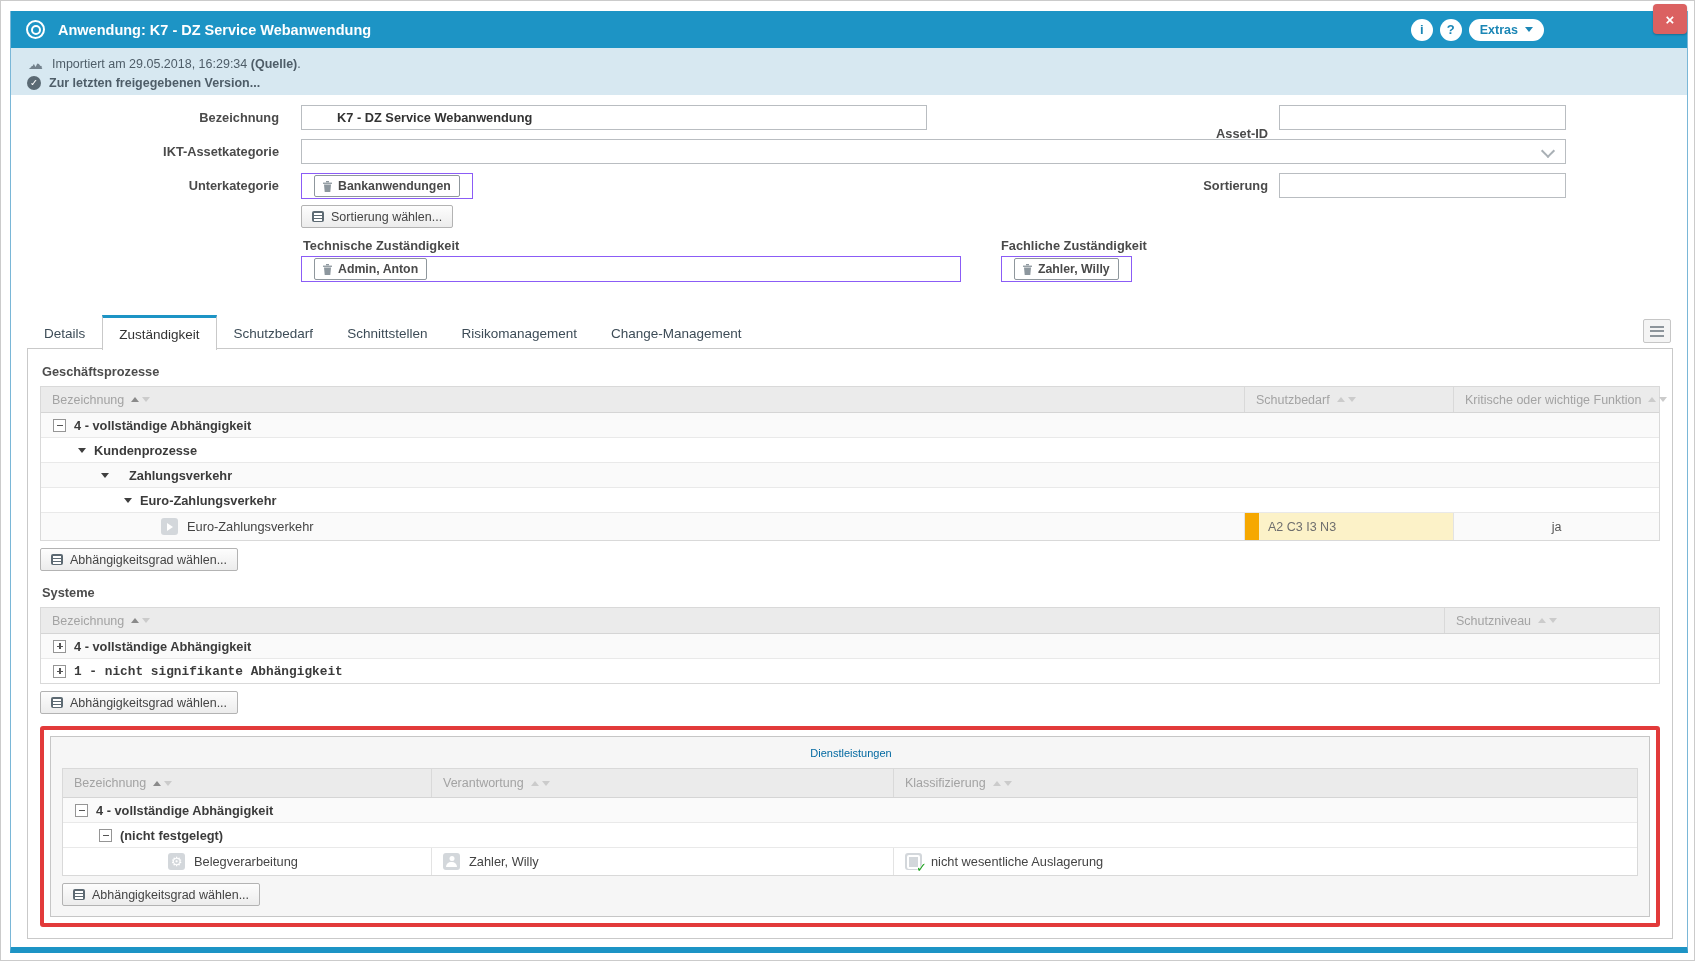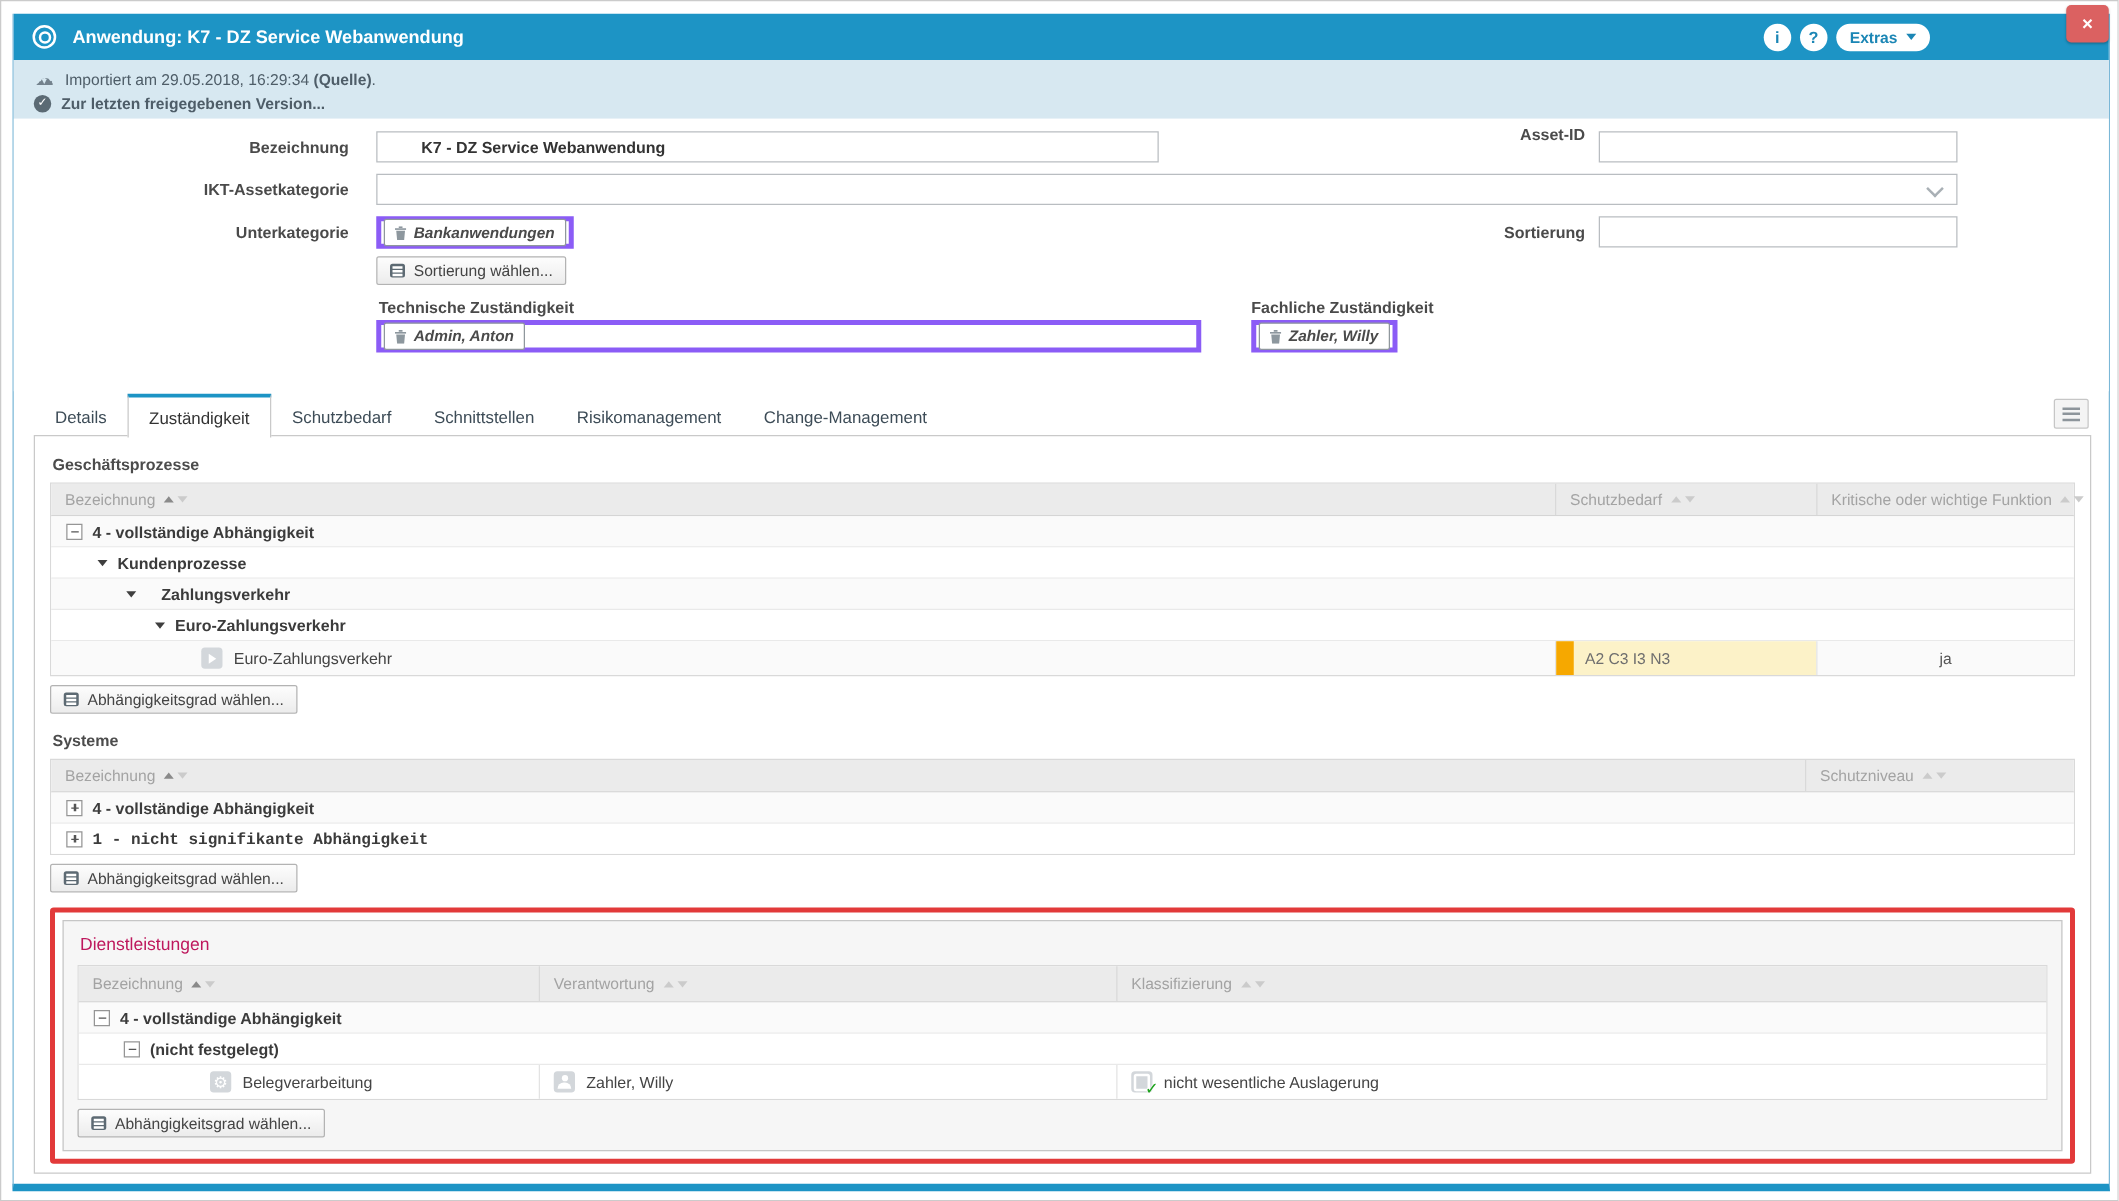--- a/index.html
+++ b/index.html
@@ -33,21 +33,21 @@
                 display:flex;align-items:center;justify-content:center;flex:none;}
   
   .form-area{position:absolute;top:84px;left:0;right:0;height:218px;background:#fff;}
   .fl{position:absolute;font-size:12.8px;font-weight:bold;color:#4a4a4a;line-height:25px;text-align:right;white-space:nowrap;}
   .fl.l-main{left:0;width:268px;}
   .fl.l-right{left:1040px;width:217px;}
   .tinput{position:absolute;height:25px;border:1px solid #b9bdc1;background:#fff;box-sizing:border-box;
           font-size:12.8px;font-weight:bold;color:#333;padding:0 9px;line-height:23px;white-space:nowrap;cursor:text;}
   .sel-caret{position:absolute;right:12px;top:6px;width:8px;height:8px;border-right:2px solid #a9b0b5;border-bottom:2px solid #a9b0b5;
              transform:rotate(45deg);}
-  .chipbox{position:absolute;display:inline-flex;align-items:center;border:4px solid #8b5cf6;background:#fff;padding:2px;box-sizing:border-box;font-style:italic;}
+  .chipbox{position:absolute;display:inline-flex;align-items:center;border:1px solid #8b5cf6;background:#fff;padding:12px;box-sizing:border-box;}
   .chip{display:inline-flex;align-items:center;gap:6px;border:1px solid #8f979d;border-radius:2px;padding:0 8px;height:20px;
         font-size:12.3px;font-weight:bold;color:#4a4a4a;background:#fff;white-space:nowrap;cursor:pointer;}
   .trash{flex:none;display:block;}
   .zlabel{position:absolute;font-size:12.8px;font-weight:bold;color:#4a4a4a;white-space:nowrap;}
   .gray-btn{display:inline-flex;align-items:center;gap:7px;height:23px;padding:0 10px;border:1px solid #b3b3b3;border-radius:2px;
             background:linear-gradient(#fdfdfd,#ececec);font-size:12.5px;color:#444;cursor:pointer;white-space:nowrap;box-sizing:border-box;}
   .list-glyph{width:12px;height:11px;border-radius:2px;background:#5d6a73;position:relative;flex:none;}
   .list-glyph::after{content:"";position:absolute;left:2px;right:2px;top:2px;height:1.6px;background:#fff;
                      box-shadow:0 3px 0 #fff,0 6px 0 #fff;}
   
@@ -99,21 +99,21 @@
   .g-c3{width:206px;align-self:stretch;display:flex;align-items:center;justify-content:center;border-left:1px solid #e3e3e3;
         box-sizing:border-box;color:#555;font-size:12.5px;}
   .sb-badge{display:flex;align-items:center;align-self:stretch;flex:1;background:#fcf2c8;}
   .sb-bar{width:14px;align-self:stretch;background:#f6a800;flex:none;}
   .sb-text{padding-left:9px;font-size:12.5px;color:#6e6e6e;white-space:nowrap;}
   
   .sh2{width:215px;}
   
   .red-box{margin-top:12px;border:4px solid #e23a3a;border-radius:3px;padding:6px;}
   .dl-panel{border:1px solid #c6c6c6;background:#f6f6f6;padding:8px 11px 10px;}
-  .dl-title{font-size:14px;color:#be185d;margin:2px 0 9px 2px;}
+  .dl-title{font-size:11px;color:#0369a1;margin:2px 0 9px 2px;text-align:center;}
   .dl-thead{height:28px;}
   .dh1{width:368px;}  .dh2{width:462px;}
   .d-c1{width:368px;display:flex;align-items:center;align-self:stretch;box-sizing:border-box;}
   .d-c2{width:462px;display:flex;align-items:center;align-self:stretch;border-left:1px solid #e3e3e3;box-sizing:border-box;padding-left:11px;}
   .d-c3{flex:1;display:flex;align-items:center;align-self:stretch;border-left:1px solid #e3e3e3;box-sizing:border-box;padding-left:11px;min-width:0;}
   .dl-leaf{height:30px;}
   .tbl-btn-row{margin-top:7px;}
   .mt15{margin-top:14px;}
 </style>
 </head>
@@ -147,21 +147,21 @@
       </div>
       <div class="info-line bold">
         <span class="check-circle">✓</span>
         <span>Zur letzten freigegebenen Version...</span>
       </div>
     </div>
 
     <div class="form-area">
       <label class="fl l-main" style="top:10px;">Bezeichnung</label>
       <div class="tinput" style="left:290px;top:10px;width:626px;padding-left:35px;">K7 - DZ Service Webanwendung</div>
-      <label class="fl l-right" style="top:0;">Asset-ID</label>
+      <label class="fl l-right" style="top:26px;">Asset-ID</label>
       <div class="tinput" style="left:1268px;top:10px;width:287px;"></div>
 
       <label class="fl l-main" style="top:44px;">IKT-Assetkategorie</label>
       <div class="tinput" style="left:290px;top:44px;width:1265px;">
         <span></span>
         <span class="sel-caret"></span>
       </div>
 
       <label class="fl l-main" style="top:78px;">Unterkategorie</label>
       <div class="chipbox" style="left:290px;top:78px;height:26px;">

